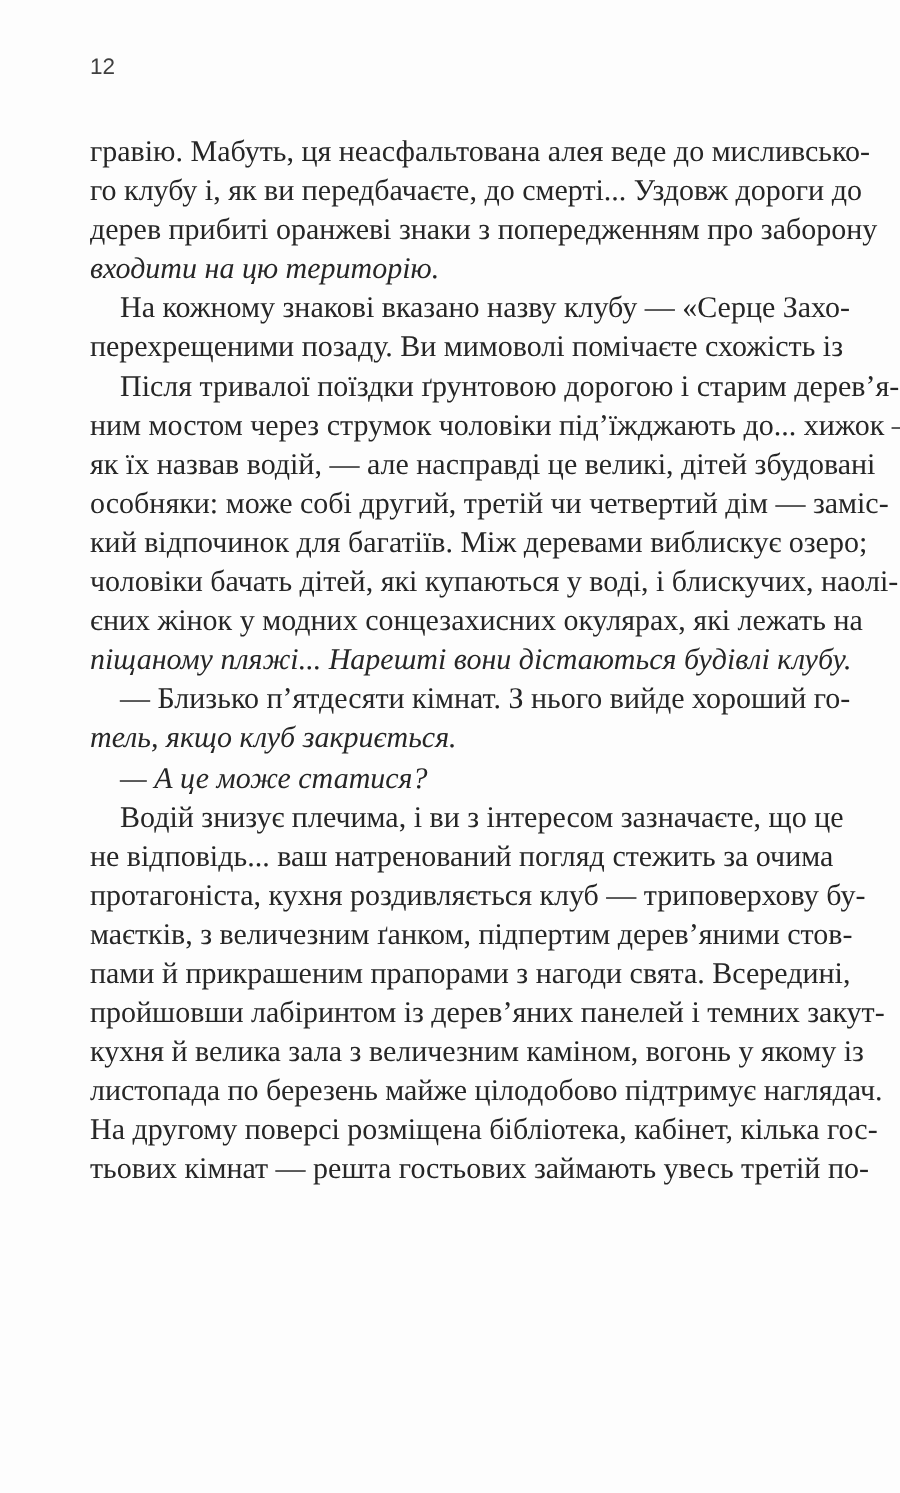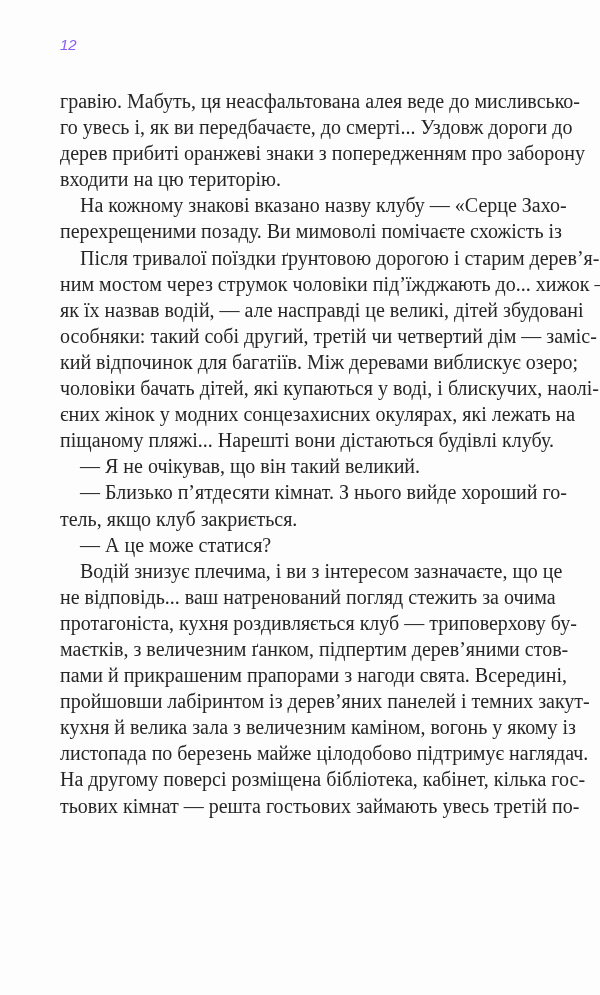--- a/index.html
+++ b/index.html
@@ -18,68 +18,67 @@
     position: absolute;
     left: 0; top: 0;
     width: 600px; height: 995px;
   }
   .page-number {
     position: absolute;
     left: 60px;
     top: 36px;
     font-family: "Liberation Sans", sans-serif;
     font-size: 15px;
-    color: #8b5cf6;
-    font-style: italic;
+    color: #404040;
   }
   .body-text {
     position: absolute;
     left: 60px;
     top: 88px;
     width: 481px;
     font-family: "Liberation Serif", serif;
     font-size: 20px;
     line-height: 26.1px;
     color: #262626;
   }
   .line {
     display: block;
     white-space: nowrap;
     text-align: justify;
     text-align-last: justify;
     height: 26.1px;
   }
   .line.last {
     text-align-last: left;
+    font-style: italic;
   }
   .line.indent {
     padding-left: 20px;
   }
 </style>
 </head>
 <body>
 
 <div class="page">
   <div class="page-number">12</div>
   <div class="body-text" id="body-text">
       <span class="line">гравію. Мабуть, ця неасфальтована алея веде до мисливсько-</span>
-      <span class="line">го увесь і, як ви передбачаєте, до смерті... Уздовж дороги до</span>
+      <span class="line">го клубу і, як ви передбачаєте, до смерті... Уздовж дороги до</span>
       <span class="line">дерев прибиті оранжеві знаки з попередженням про заборону</span>
       <span class="line last">входити на цю територію.</span>
       <span class="line indent">На кожному знакові вказано назву клубу — «Серце Захо-</span>
       <span class="line">перехрещеними позаду. Ви мимоволі помічаєте схожість із</span>
       <span class="line indent">Після тривалої поїздки ґрунтовою дорогою і старим дерев’я-</span>
       <span class="line">ним мостом через струмок чоловіки під’їжджають до... хижок —</span>
       <span class="line">як їх назвав водій, — але насправді це великі, дітей збудовані</span>
-      <span class="line">особняки: такий собі другий, третій чи четвертий дім — заміс-</span>
+      <span class="line">особняки: може собі другий, третій чи четвертий дім — заміс-</span>
       <span class="line">кий відпочинок для багатіїв. Між деревами виблискує озеро;</span>
       <span class="line">чоловіки бачать дітей, які купаються у воді, і блискучих, наолі-</span>
       <span class="line">єних жінок у модних сонцезахисних окулярах, які лежать на</span>
       <span class="line last">піщаному пляжі... Нарешті вони дістаються будівлі клубу.</span>
-      <span class="line indent last">— Я не очікував, що він такий великий.</span>
       <span class="line indent">— Близько п’ятдесяти кімнат. З нього вийде хороший го-</span>
       <span class="line last">тель, якщо клуб закриється.</span>
       <span class="line indent last">— А це може статися?</span>
       <span class="line indent">Водій знизує плечима, і ви з інтересом зазначаєте, що це</span>
       <span class="line">не відповідь... ваш натренований погляд стежить за очима</span>
       <span class="line">протагоніста, кухня роздивляється клуб — триповерхову бу-</span>
       <span class="line">маєтків, з величезним ґанком, підпертим дерев’яними стов-</span>
       <span class="line">пами й прикрашеним прапорами з нагоди свята. Всередині,</span>
       <span class="line">пройшовши лабіринтом із дерев’яних панелей і темних закут-</span>
       <span class="line">кухня й велика зала з величезним каміном, вогонь у якому із</span>

